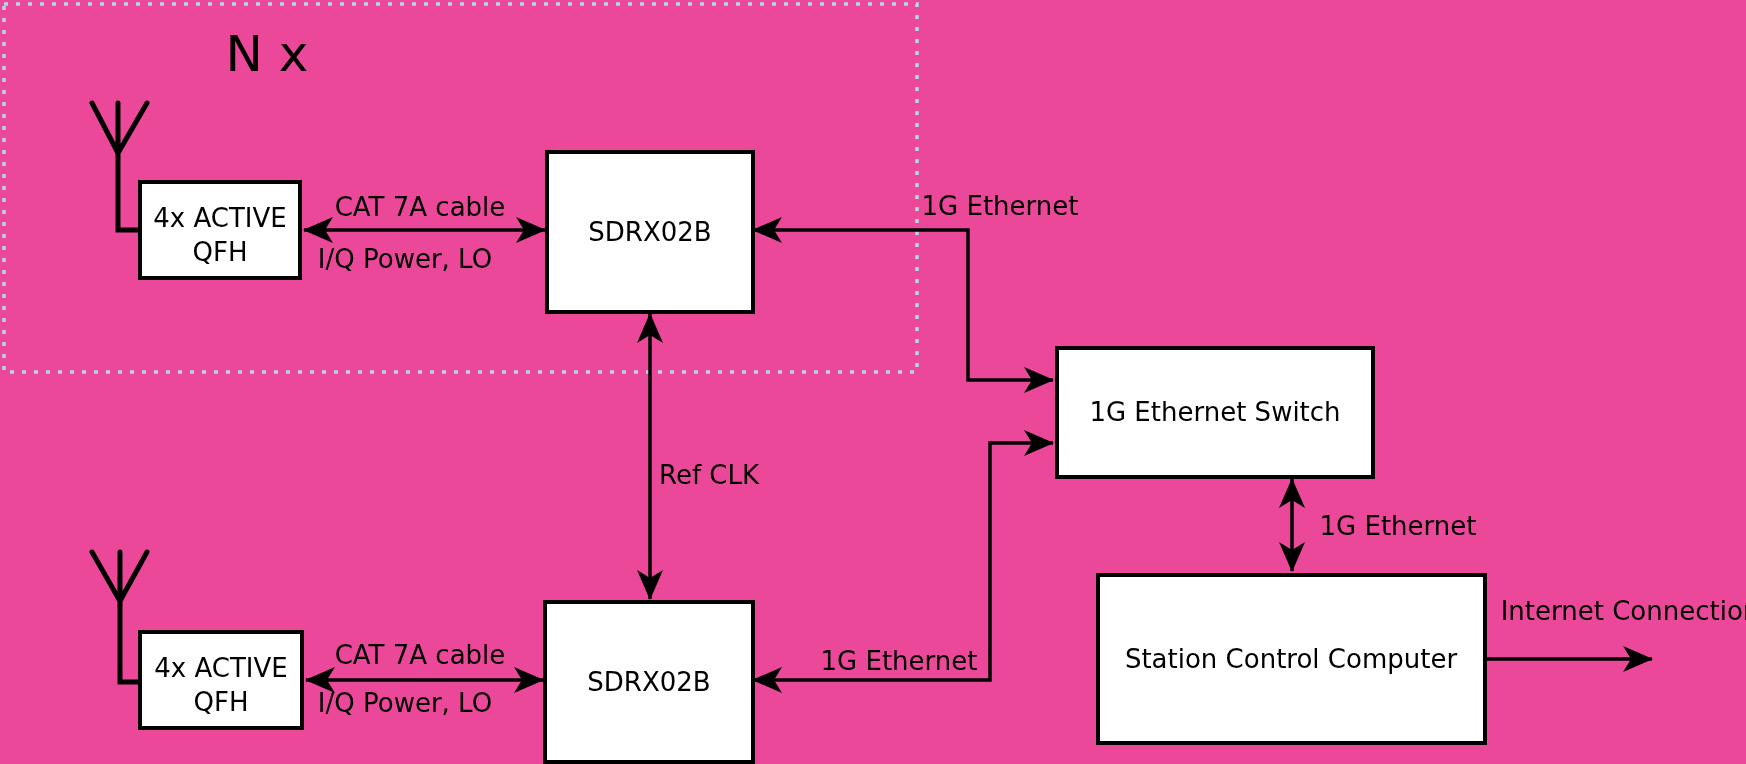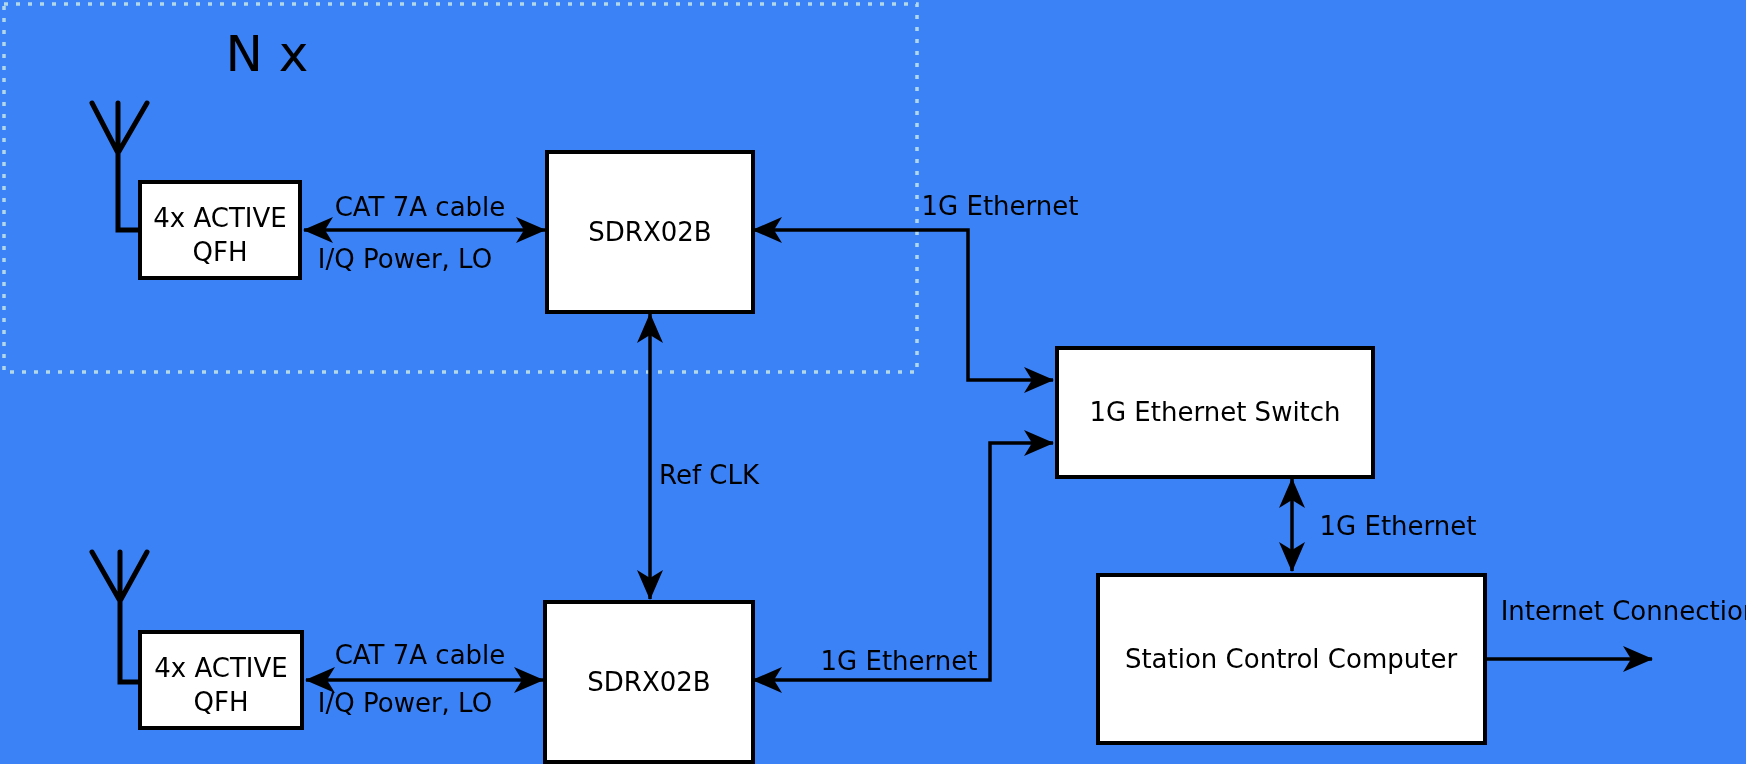--- a/index.html
+++ b/index.html
@@ -4,21 +4,21 @@
 <style>
   html, body {
     margin: 0;
     padding: 0;
     background: #ffffff;
   }
   .stage {
     position: relative;
     width: 1746px;
     height: 764px;
-    background: #3b82f6;
+    background: #ec4899;
     overflow: hidden;
   }
   svg { display: block; }
   text {
     font-family: "DejaVu Sans", "Liberation Sans", sans-serif;
     font-size: 26px;
     fill: #000000;
   }
   .label-big {
     font-size: 50px;

